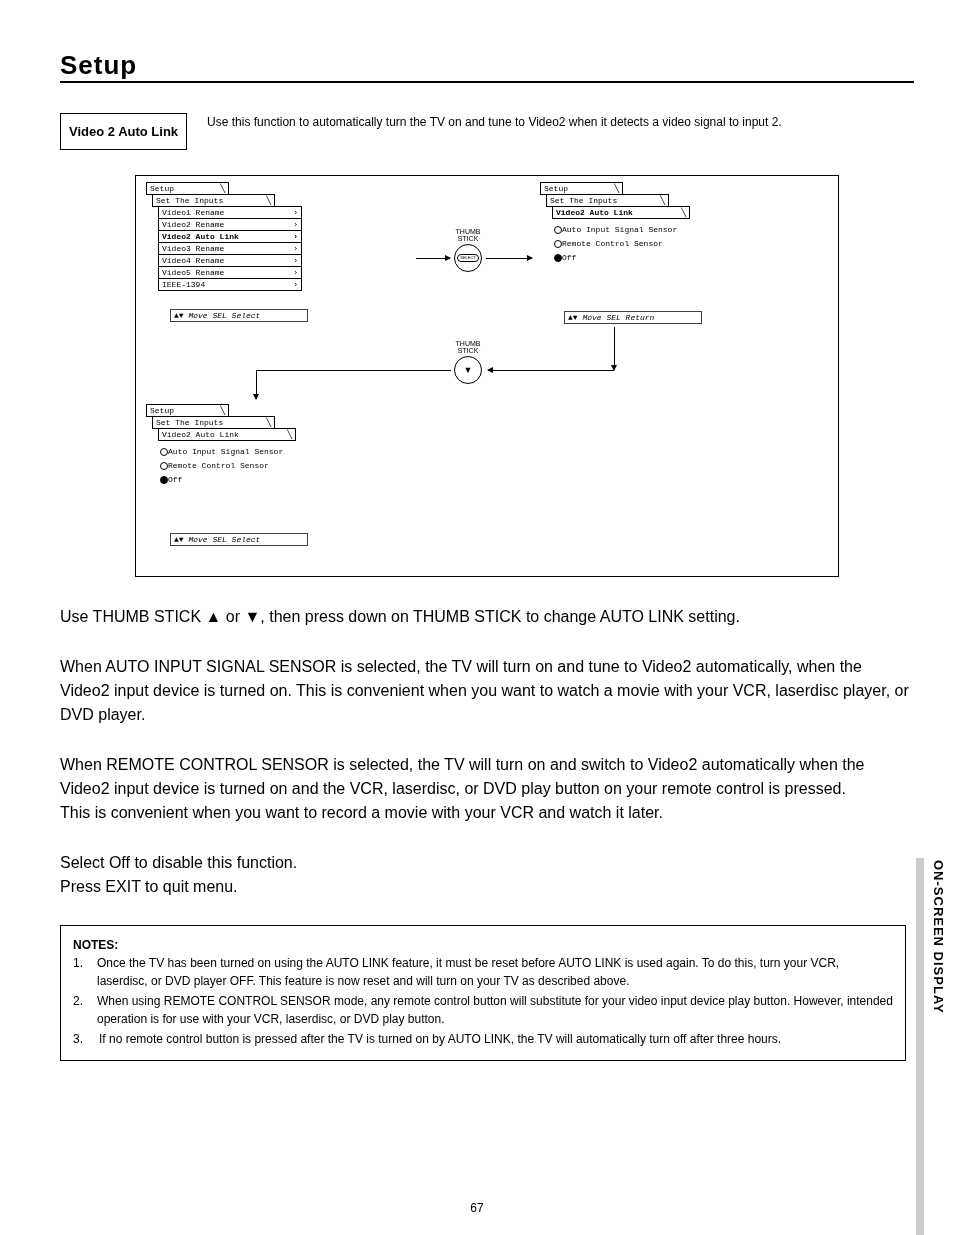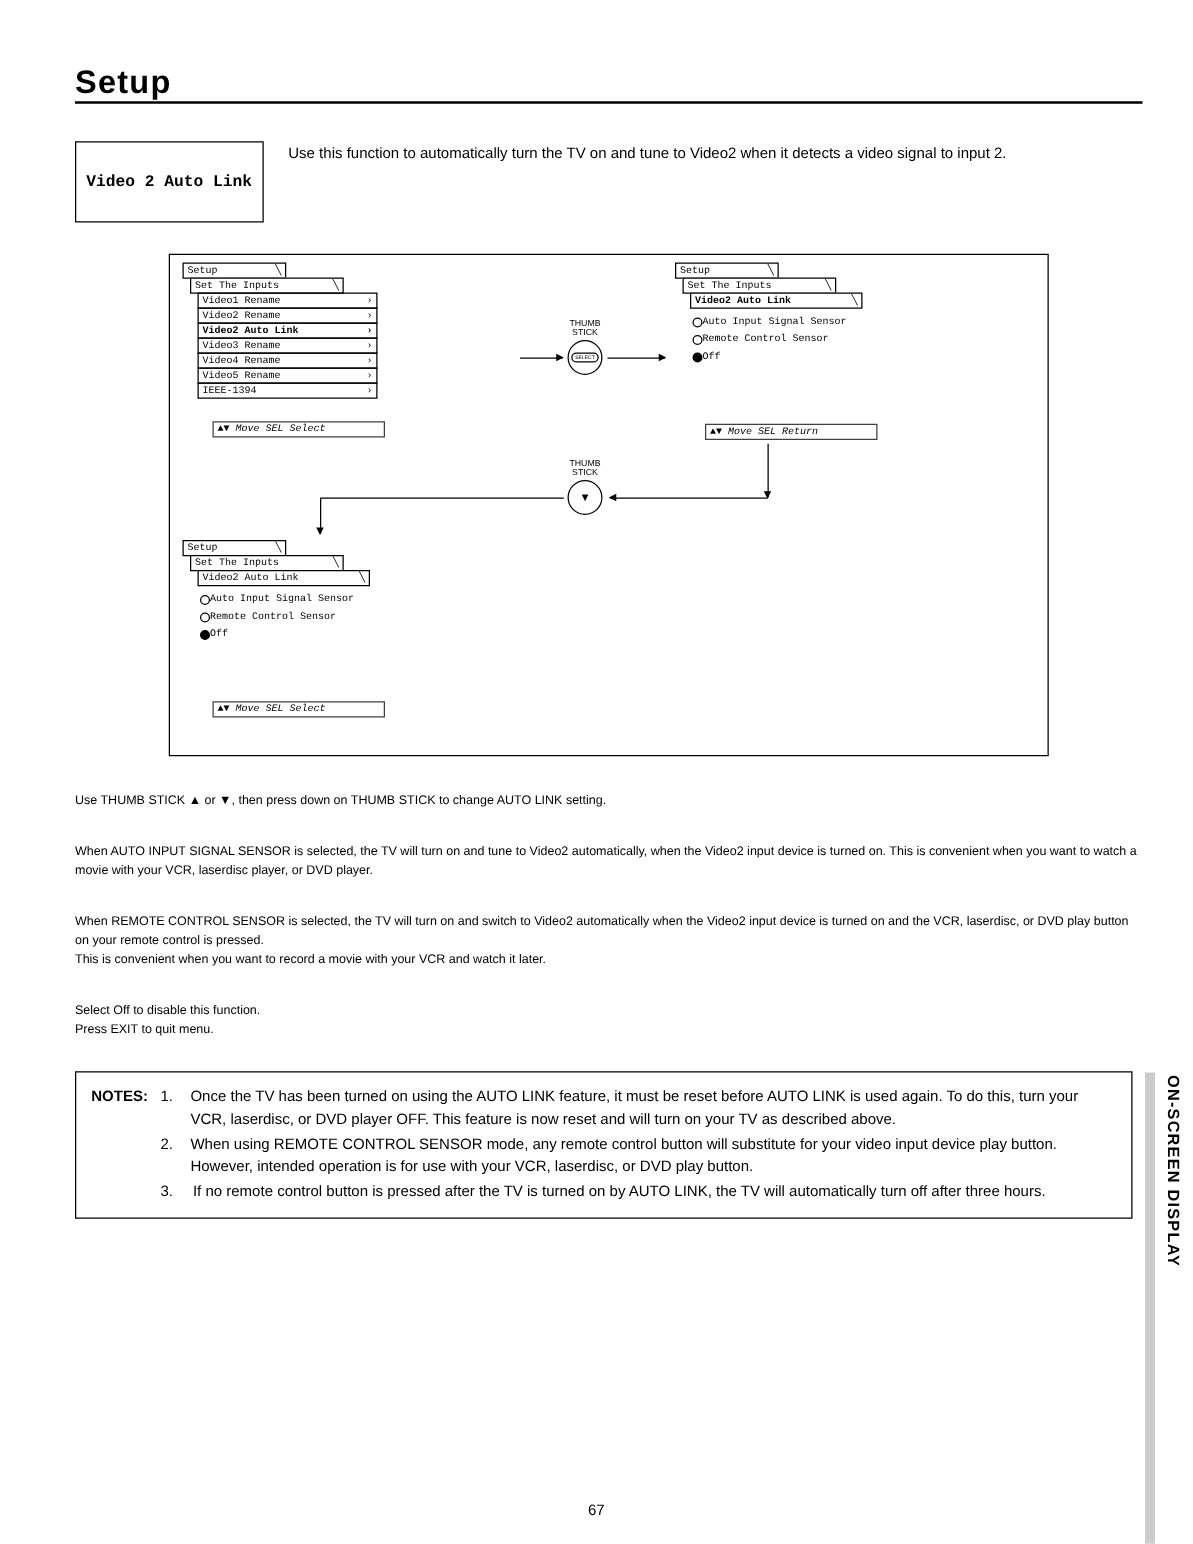--- a/index.html
+++ b/index.html
@@ -27,22 +27,22 @@
     letter-spacing: 1px;
   }
   .intro-row {
     display: flex;
     align-items: flex-start;
     gap: 20px;
     margin-bottom: 25px;
   }
   .feature-box {
     border: 1px solid #000;
-    padding: 24px 8px;
-    font-family: Liberation Mono, monospace;
+    padding: 10px 8px;
+    font-family: Liberation Sans, sans-serif;
     font-weight: bold;
     font-size: 13px;
     white-space: nowrap;
   }
   .intro-text {
     font-size: 12px;
     line-height: 1.5;
   }
   .diagram {
     border: 1px solid #000;
@@ -169,34 +169,34 @@
   }
   .arr-v::after {
     content: "";
     position: absolute;
     bottom: -1px; left: -3px;
     border-top: 6px solid #000;
     border-left: 3.5px solid transparent;
     border-right: 3.5px solid transparent;
   }
   .body-text {
-    font-size: 10px;
+    font-size: 16px;
     line-height: 1.5;
     margin-bottom: 14px;
     margin-top: 26px;
   }
   .notes-box {
     border: 1px solid #000;
     padding: 10px 12px;
     margin-top: 26px;
     display: flex;
-    gap: 10px;
     font-size: 12px;
     line-height: 1.5;
     width: 820px;
+    flex-direction: column;
   }
   .notes-label {
     font-weight: bold;
     white-space: nowrap;
   }
   .notes-list { flex: 1; }
   .note-item { display: flex; gap: 14px; margin-bottom: 2px; }
   .note-num { width: 12px; }
   .side-tab {
     position: absolute;

